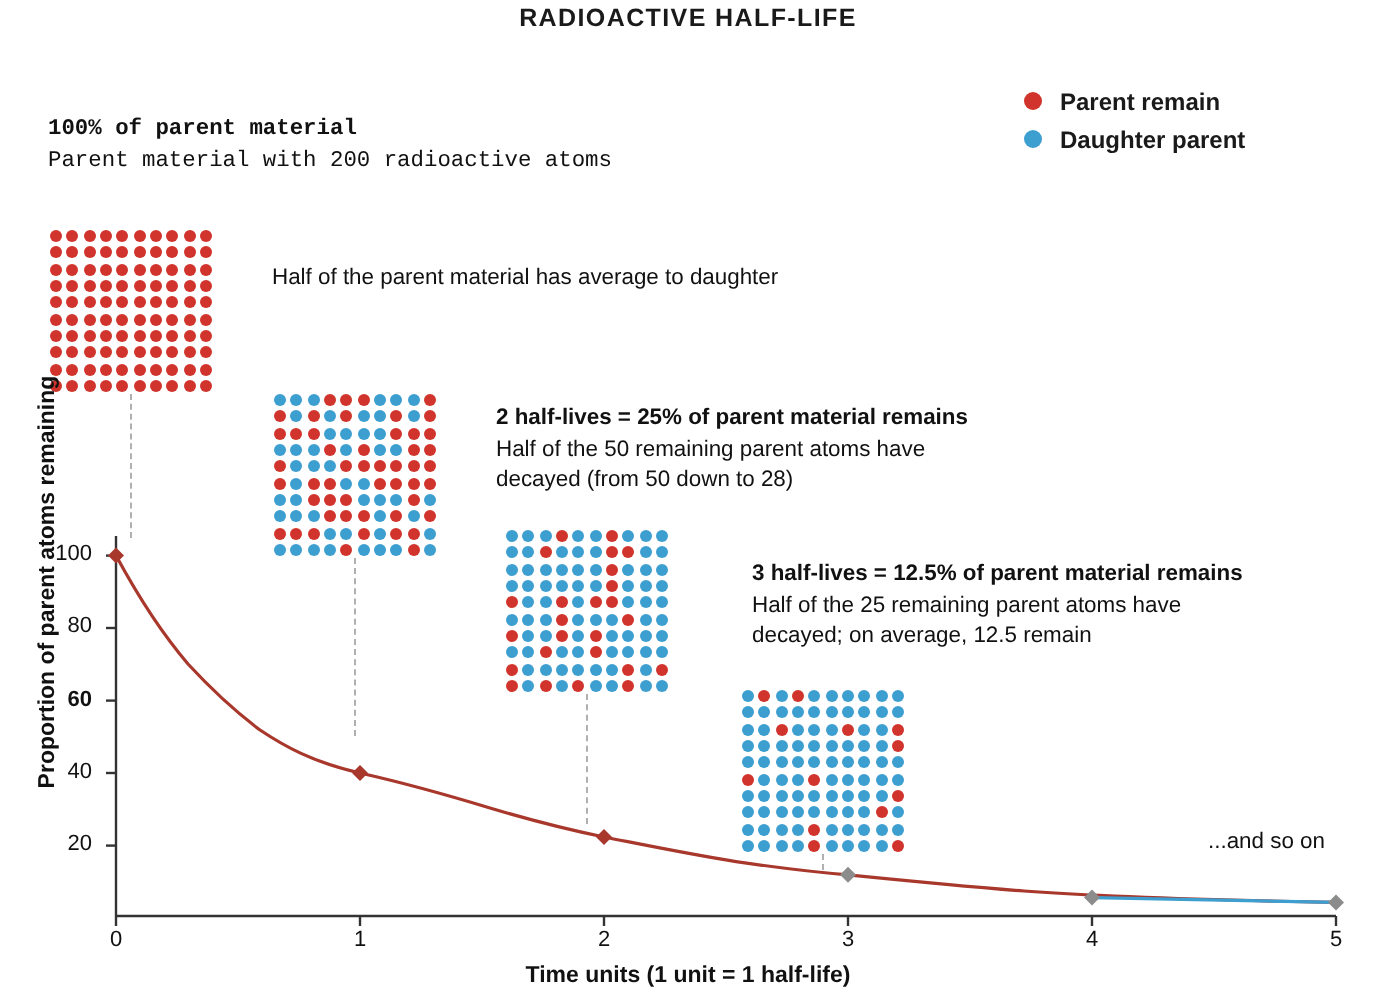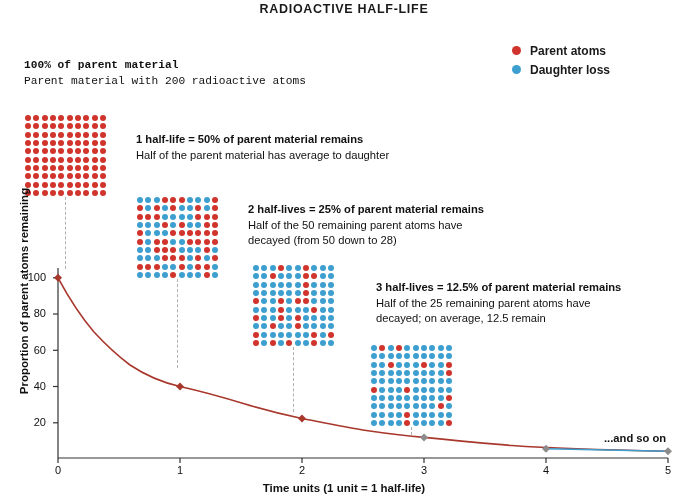--- a/index.html
+++ b/index.html
@@ -110,23 +110,23 @@
     text-align: center;
     font-size: 11.5px;
     font-weight: bold;
     color: #111;
     transform: rotate(-90deg);
     transform-origin: center center;
   }
   .andsoon {
     position: absolute;
     left: 604px;
-    top: 432px;
+    top: 415px;
     font-size: 11.2px;
-    font-weight: bold;
+    font-weight: normal;
     color: #111;
   }
   svg.curve {
     position: absolute;
     left: 0;
     top: 0;
     width: 688px;
     height: 500px;
     pointer-events: none;
   }
@@ -134,35 +134,34 @@
 </head>
 <body>
 
 <div id="page">
 
   <div class="title">RADIOACTIVE HALF-LIFE</div>
 
   <div class="legend">
     <div class="legend-row">
       <span class="legend-dot" style="background:#d0342c"></span>
-      <span class="legend-label">Parent atoms</span>
+      <span class="legend-label">Parent remain</span>
     </div>
     <div class="legend-row">
       <span class="legend-dot" style="background:#3d9fd0"></span>
-      <span class="legend-label">Daughter loss</span>
+      <span class="legend-label">Daughter parent</span>
     </div>
   </div>
 
   <div class="annot" style="left:24px; top:58px; width:300px;font-family:Liberation Mono, monospace;">
     <div class="line-bold">100% of parent material</div>
     <div>Parent material with 200 radioactive atoms</div>
   </div>
 
   <div class="annot" style="left:136px; top:132px; width:360px;">
-    <div class="line-bold">1 half-life = 50% of parent material remains</div>
     <div>Half of the parent material has average to daughter</div>
   </div>
 
   <div class="annot" style="left:248px; top:202px; width:340px;">
     <div class="line-bold">2 half-lives = 25% of parent material remains</div>
     <div>Half of the 50 remaining parent atoms have</div>
     <div>decayed (from 50 down to 28)</div>
   </div>
 
   <div class="annot" style="left:376px; top:280px; width:320px;">
@@ -629,21 +628,21 @@
 
   <div class="xtick-label" style="left:48px;  top:464px;">0</div>
   <div class="xtick-label" style="left:170px; top:464px;">1</div>
   <div class="xtick-label" style="left:292px; top:464px;">2</div>
   <div class="xtick-label" style="left:414px; top:464px;">3</div>
   <div class="xtick-label" style="left:536px; top:464px;">4</div>
   <div class="xtick-label" style="left:658px; top:464px;">5</div>
 
   <div class="ytick-label" style="left:22px; top:271px;">100</div>
   <div class="ytick-label" style="left:22px; top:307px;">80</div>
-  <div class="ytick-label" style="left:22px; top:344px;">60</div>
+  <div class="ytick-label" style="left:22px; top:344px;font-weight:bold;">60</div>
   <div class="ytick-label" style="left:22px; top:380px;">40</div>
   <div class="ytick-label" style="left:22px; top:416px;">20</div>
 
   <div class="yaxis-title">Proportion of parent atoms remaining</div>
   <div class="xaxis-title">Time units (1 unit = 1 half-life)</div>
   <div class="andsoon">...and so on</div>
 
 </div>
 
 </body></html>

